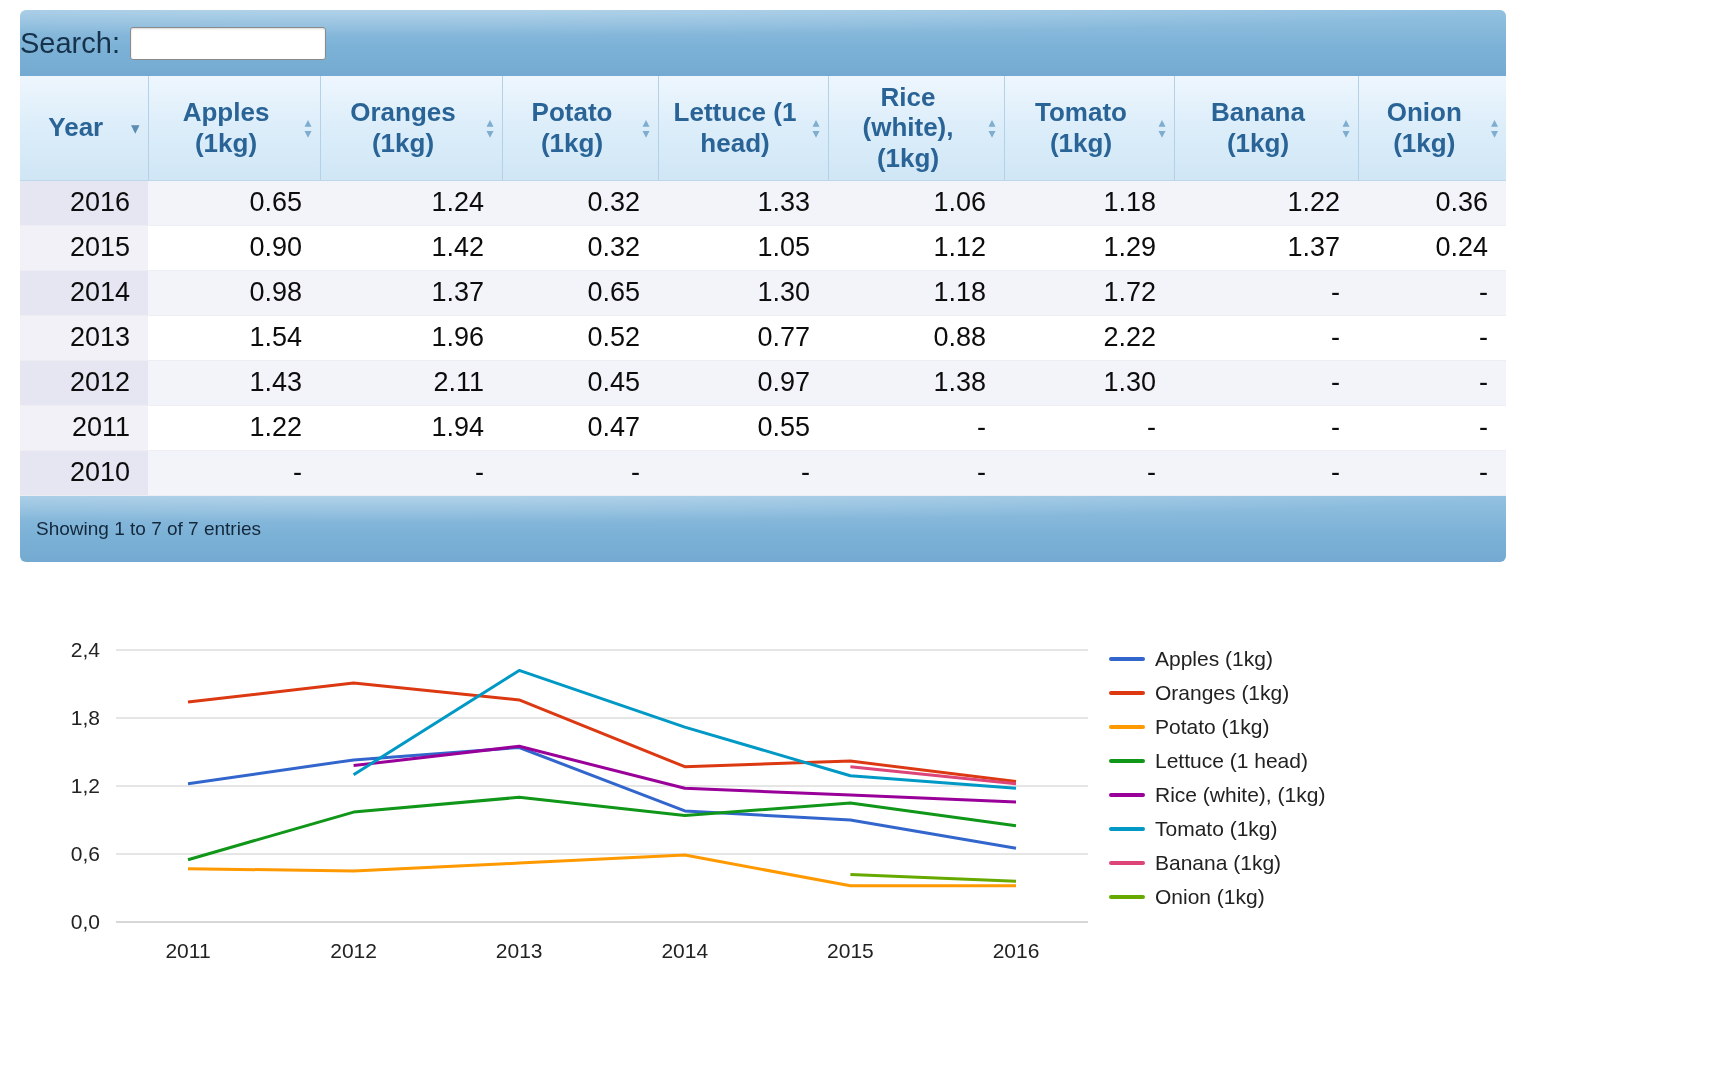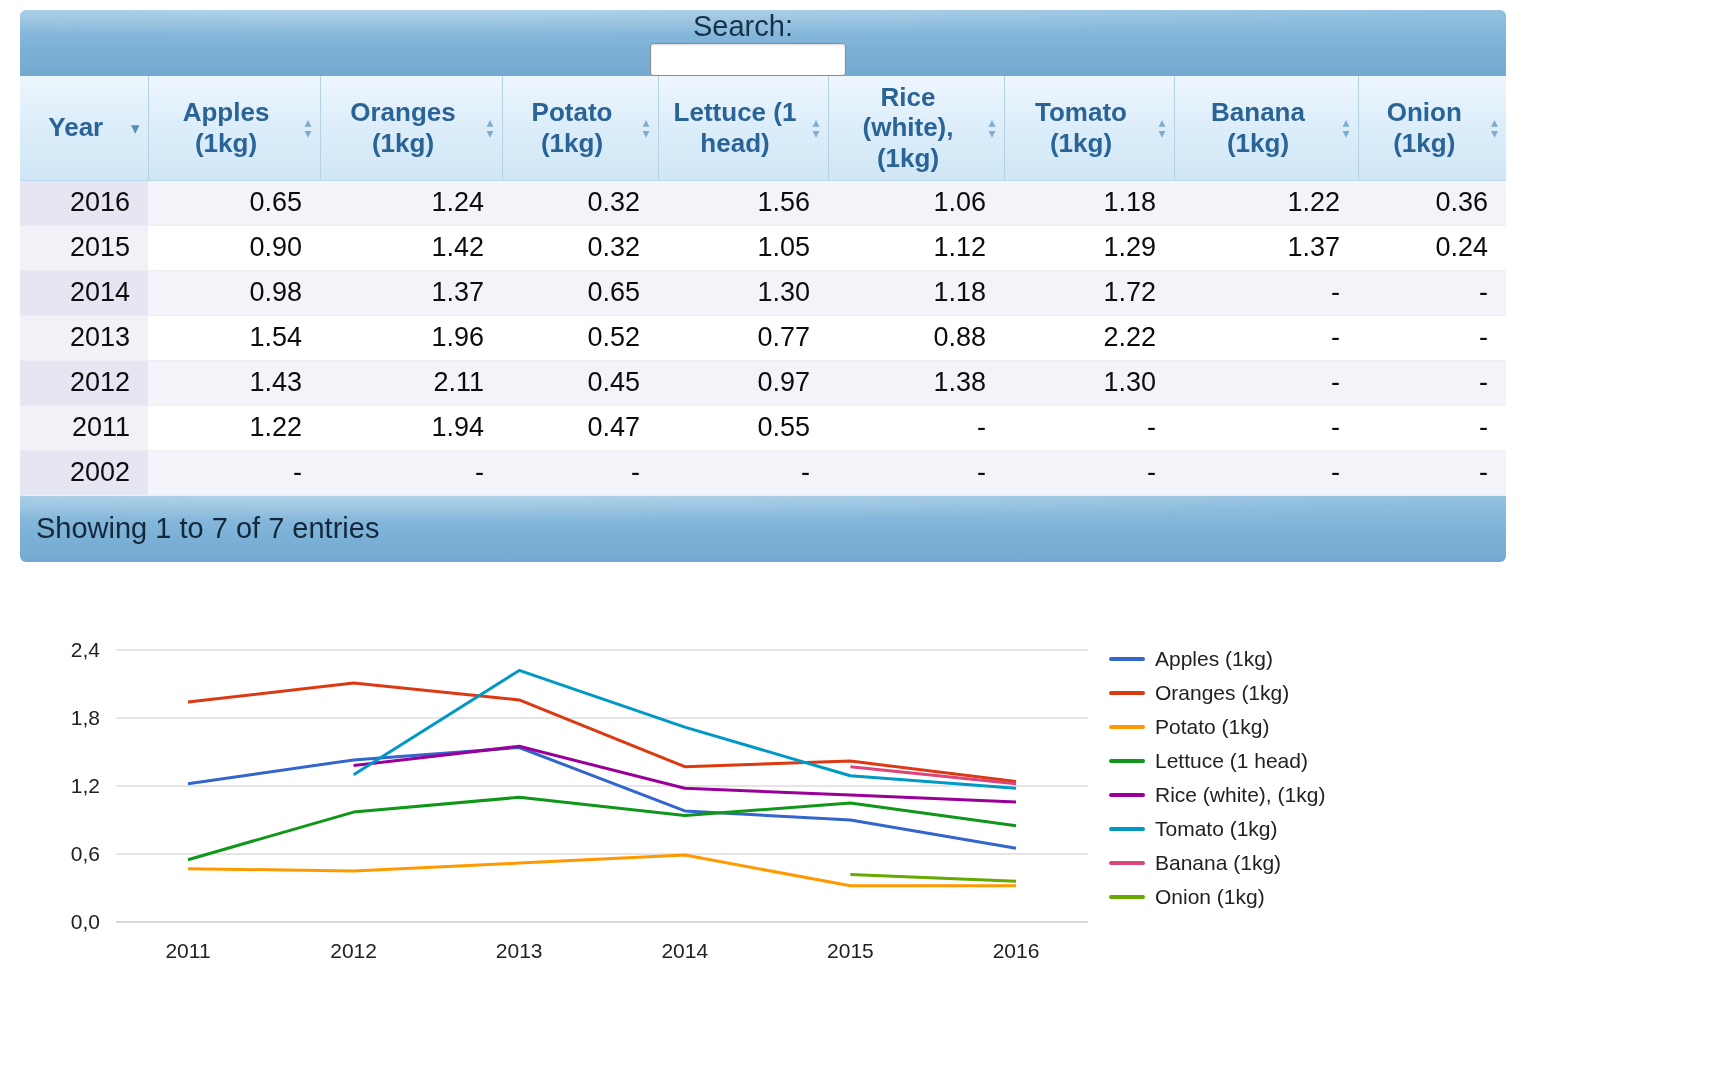--- a/index.html
+++ b/index.html
@@ -9,30 +9,30 @@
   
   .dt-wrap { width:1486px; margin:10px 0 0 20px; }
 
   .dt-bar {
     height:66px;
     background:
       radial-gradient(140% 90% at 25% -10%, rgba(255,255,255,0.35), rgba(255,255,255,0) 55%),
       linear-gradient(180deg, #93c1e0 0%, #7db2d7 55%, #74aad1 100%);
     display:flex; align-items:center;
   }
-  .dt-top { border-radius:6px 6px 0 0; justify-content:center; padding-right:30px;flex-direction:column; }
+  .dt-top { border-radius:6px 6px 0 0; justify-content:flex-start; padding-right:30px; }
   .dt-bottom { border-radius:0 0 6px 6px; justify-content:flex-start; padding-left:16px; margin-top:0; }
 
   .search-label { font-size:29px; color:#16324a; margin-right:10px; }
   .search-input {
     width:196px; height:33px; border:1px solid #8a8a8a; border-radius:3px;
     background:#ffffff; font-size:22px; padding:0 6px; outline:none;
     box-shadow: inset 0 1px 2px rgba(0,0,0,0.15);
   }
-  .info-text { font-size:29px; color:#14283c; }
+  .info-text { font-size:19px; color:#14283c; }
 
   table.datatable { border-collapse:collapse; table-layout:fixed; width:1486px; }
 
   table.datatable thead th {
     background: linear-gradient(180deg,#eef6fd 0%, #ddeefa 45%, #d0e6f5 100%);
     border-left:1px solid #b3d2e9;
     border-bottom:1px solid #bcd8ec;
     color:#2a6496; font-weight:bold; font-size:26px; line-height:1.18;
     height:104px; vertical-align:middle; text-align:center;
     position:relative; padding:4px 26px 4px 10px;
@@ -122,21 +122,21 @@
                 <span>▾</span>
               </span></th>
           </tr>
       </thead>
       <tbody>
           <tr class="odd">
             <td class="sorted-col">2016</td>
             <td>0.65</td>
             <td>1.24</td>
             <td>0.32</td>
-            <td>1.56</td>
+            <td>1.33</td>
             <td>1.06</td>
             <td>1.18</td>
             <td>1.22</td>
             <td>0.36</td>
           </tr>
           <tr class="even">
             <td class="sorted-col">2015</td>
             <td>0.90</td>
             <td>1.42</td>
             <td>0.32</td>
@@ -184,21 +184,21 @@
             <td>1.22</td>
             <td>1.94</td>
             <td>0.47</td>
             <td>0.55</td>
             <td>-</td>
             <td>-</td>
             <td>-</td>
             <td>-</td>
           </tr>
           <tr class="odd">
-            <td class="sorted-col">2002</td>
+            <td class="sorted-col">2010</td>
             <td>-</td>
             <td>-</td>
             <td>-</td>
             <td>-</td>
             <td>-</td>
             <td>-</td>
             <td>-</td>
             <td>-</td>
           </tr>
         </tbody>

